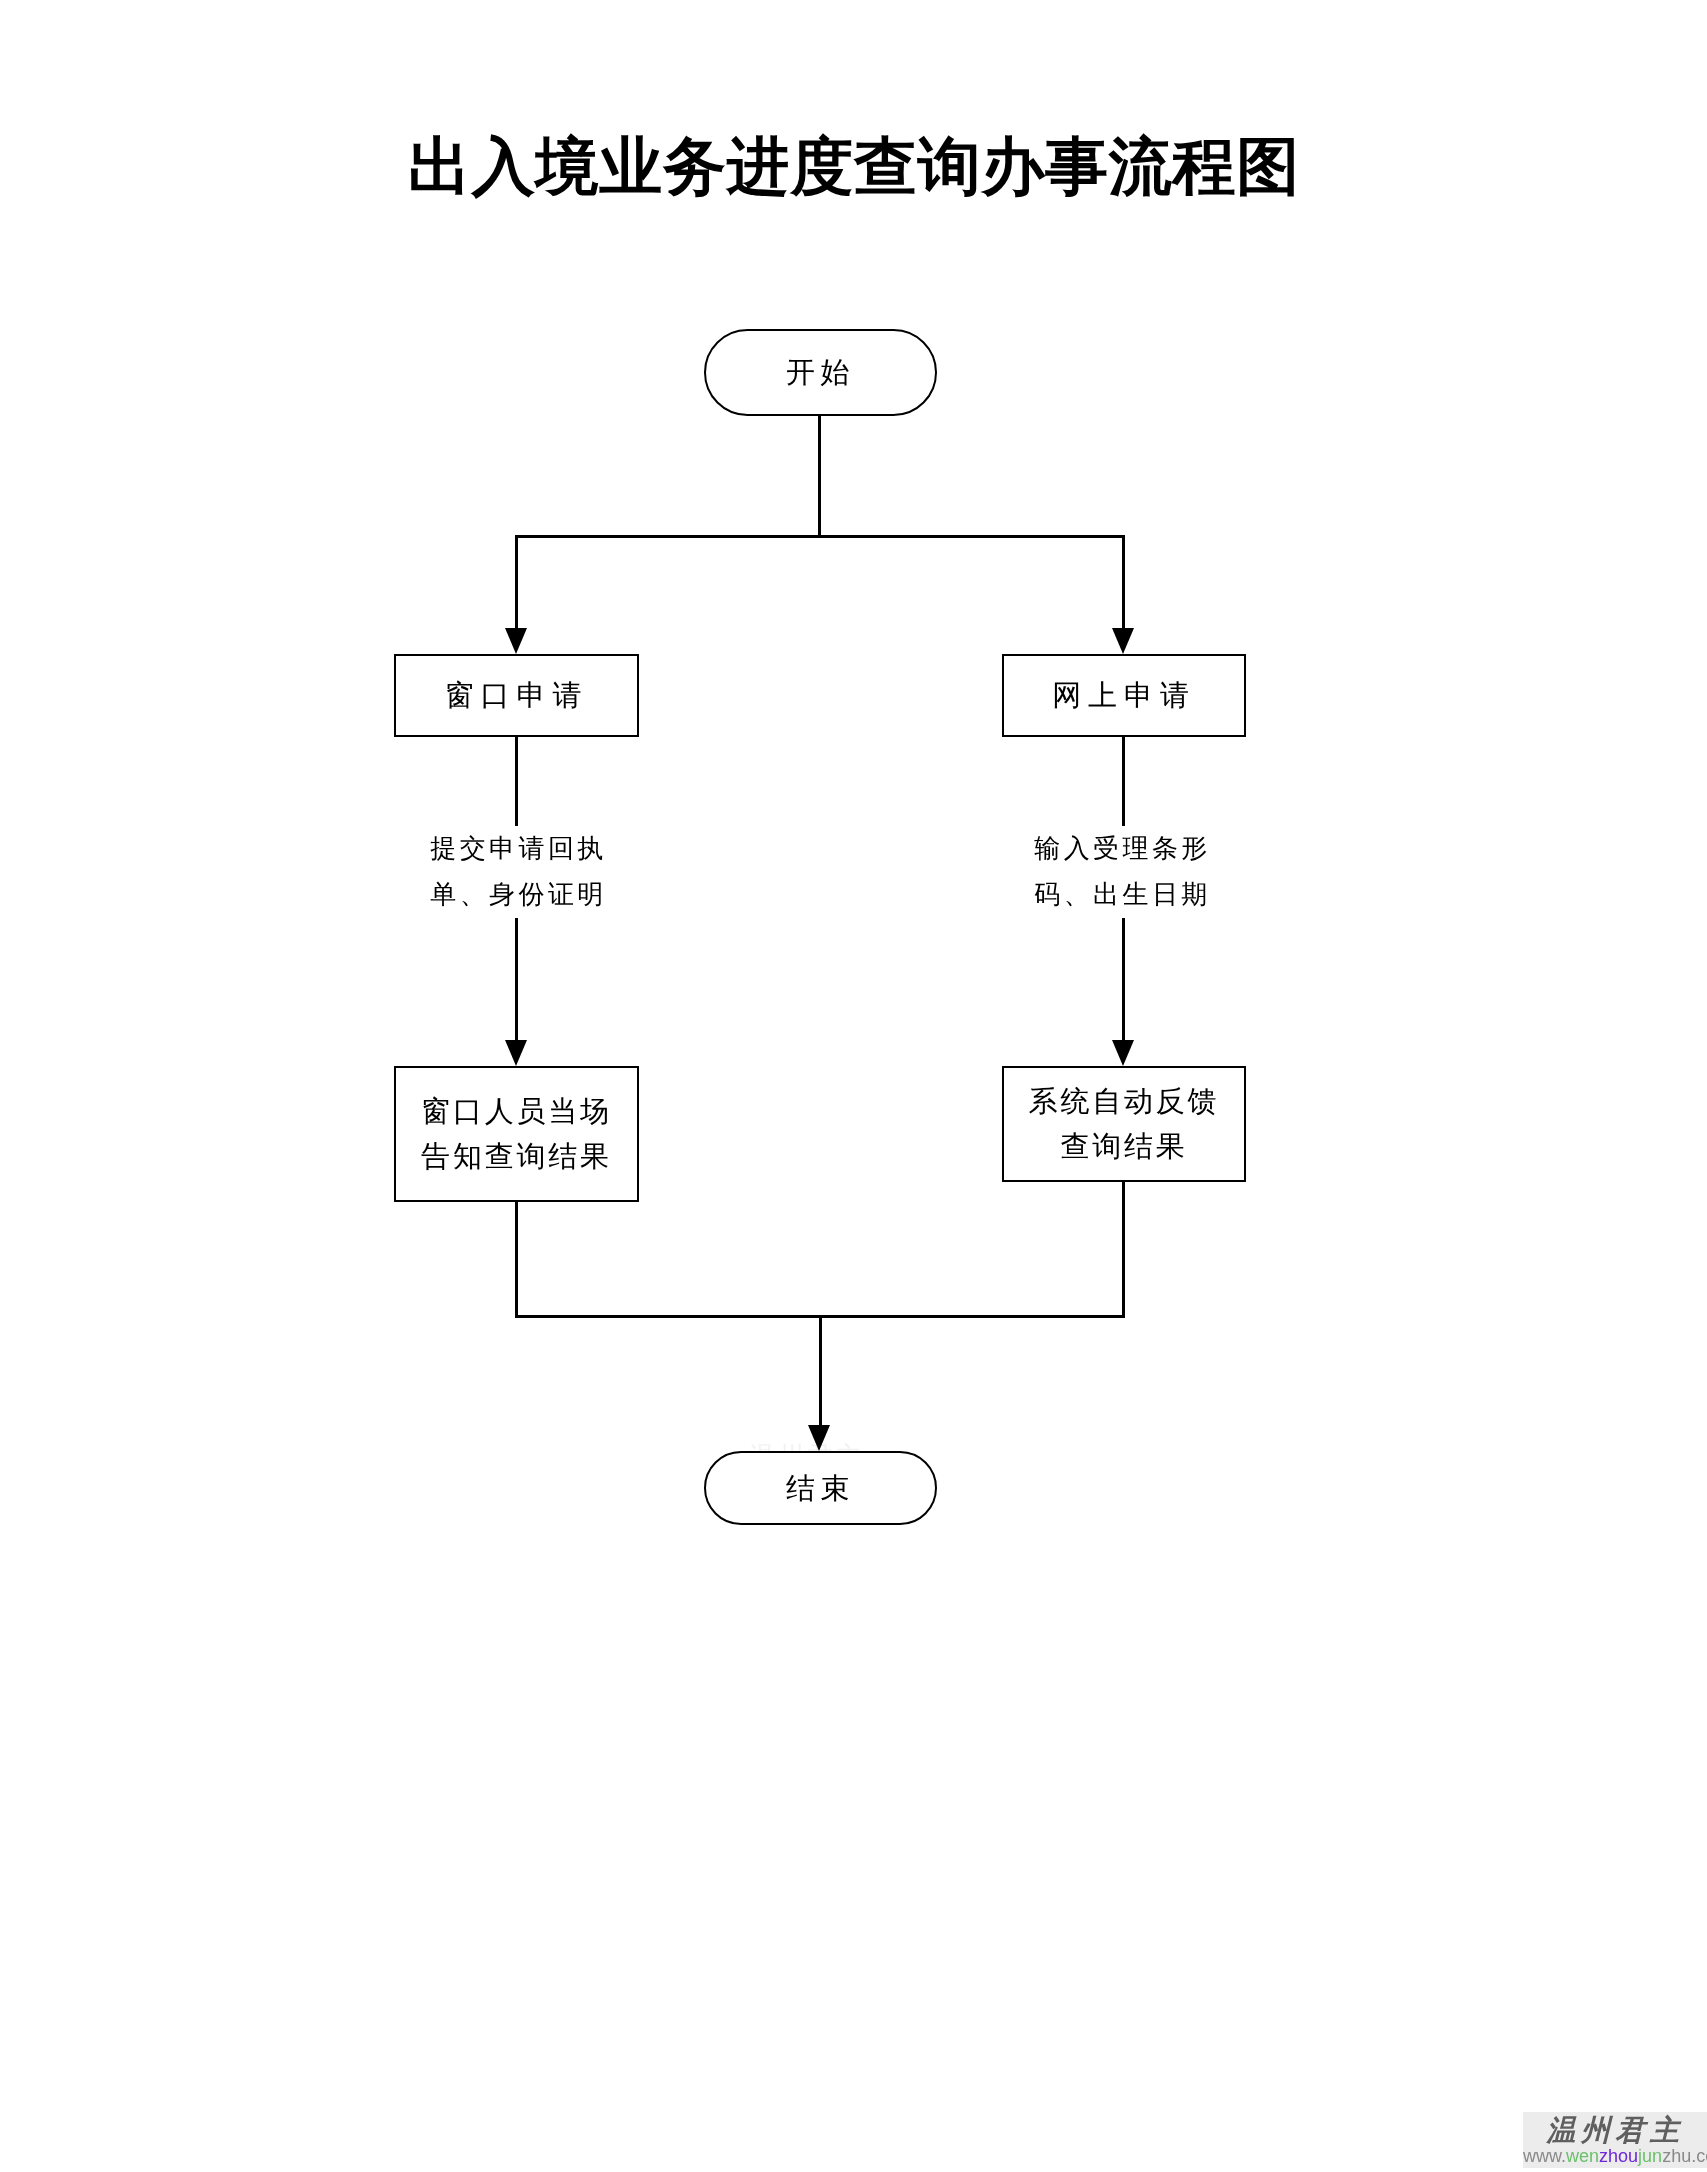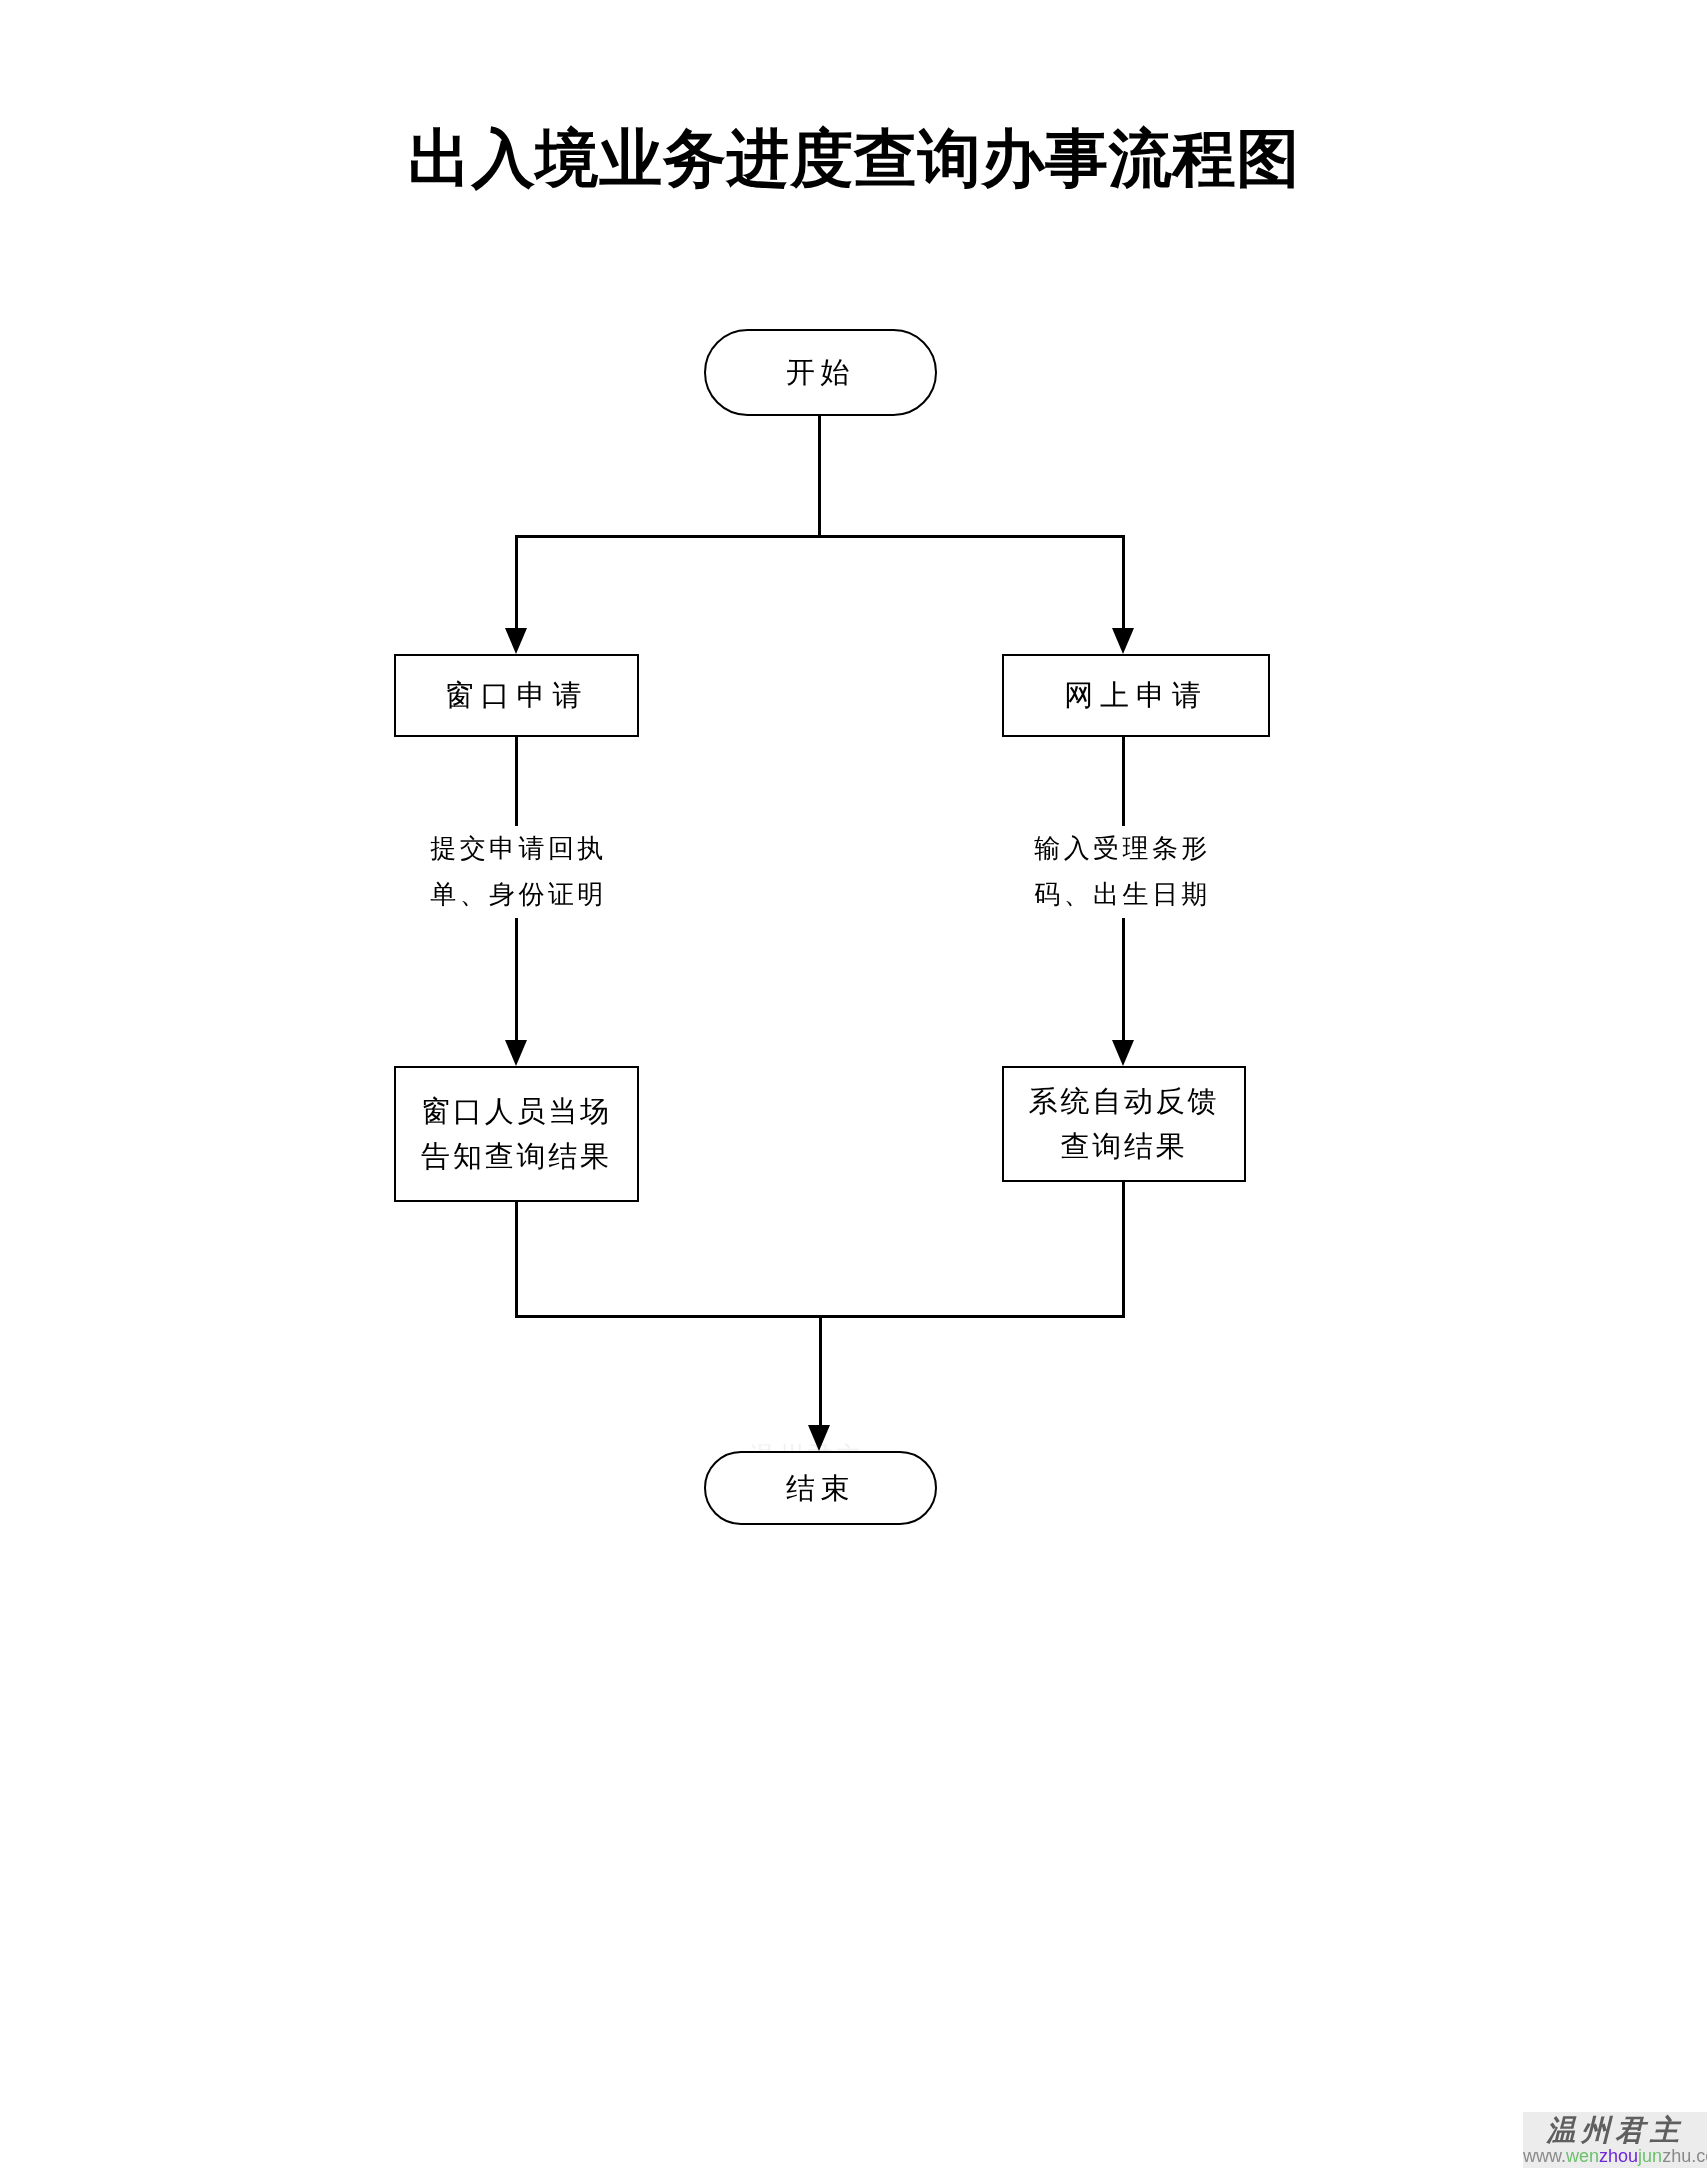--- a/index.html
+++ b/index.html
@@ -14,21 +14,21 @@
     background: #ffffff;
     font-family: "Liberation Serif", "DejaVu Serif", serif;
     color: #000000;
     overflow: hidden;
   }
   .title {
     position: absolute;
     left: 0;
     right: 0;
     top: 116px;
-    margin: 0;
+    margin: 8px;
     text-align: center;
     font-size: 63px;
     font-weight: bold;
     letter-spacing: 0.7px;
   }
   
   .node {
     position: absolute;
     box-sizing: border-box;
     border: 2.8px solid #000000;
@@ -38,21 +38,21 @@
     align-items: center;
     justify-content: center;
     text-align: center;
     font-size: 29px;
     letter-spacing: 4.1px;
     line-height: 45px;
   }
   .terminator { border-radius: 48px; }
   #node-start        { left: 704px; top: 329px;  width: 233px; height: 87px; letter-spacing: 5.5px; }
   #node-window-apply { left: 394px;  top: 654px;  width: 245px; height: 83px; letter-spacing: 6.9px; }
-  #node-online-apply { left: 1002px; top: 654px;  width: 268px; height: 83px; letter-spacing: 6.9px; text-align: right; }
+  #node-online-apply { left: 1002px; top: 654px;  width: 244px; height: 83px; letter-spacing: 6.9px; text-align: right; }
   #node-window-result{ left: 394px;  top: 1066px; width: 245px; height: 136px; letter-spacing: 2.8px; }
   #node-system-result{ left: 1002px; top: 1066px; width: 244px; height: 116px; letter-spacing: 2.8px; }
   #node-end          { left: 704px; top: 1451px; width: 233px; height: 74px; letter-spacing: 5.5px; }
   
   .edge { position: absolute; background: #000000; }
   #edge-start-stem   { left: 818px; top: 415px;  width: 2.8px;   height: 122px; }
   #edge-branch-top   { left: 515px;  top: 535px;  width: 610px; height: 2.8px; }
   #edge-left-drop-1  { left: 515px;  top: 535px;  width: 2.8px;   height: 96px; }
   #edge-right-drop-1 { left: 1122px; top: 535px;  width: 2.8px;   height: 96px; }
   #edge-left-drop-2  { left: 515px;  top: 737px; width: 2.8px;   height: 306px; }

